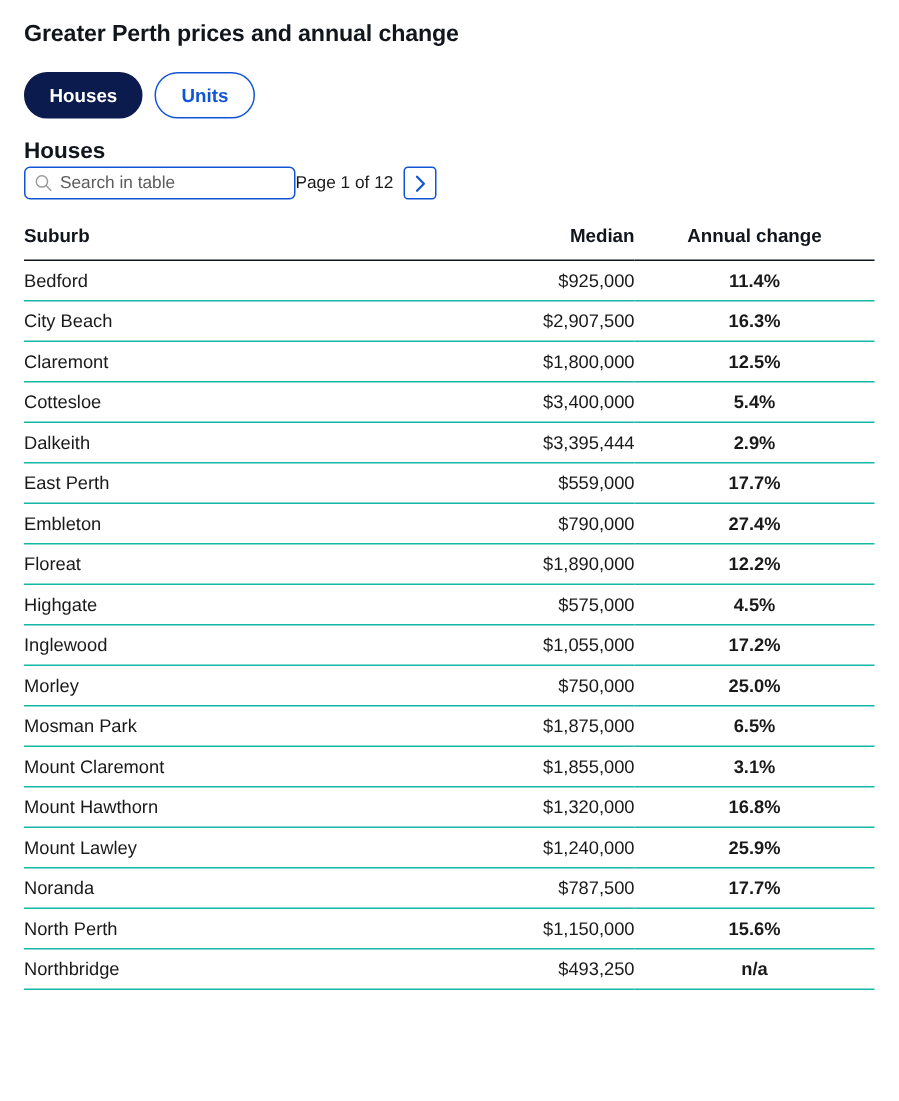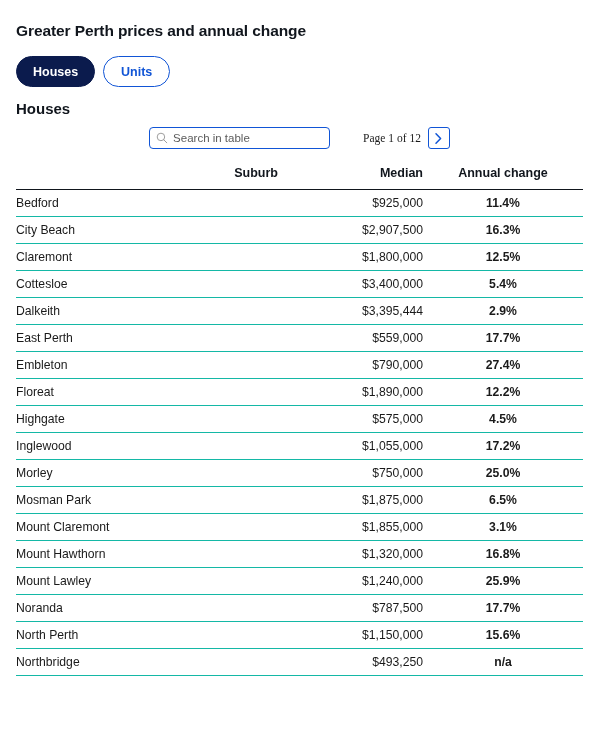--- a/index.html
+++ b/index.html
@@ -12,21 +12,21 @@
     height: 734px;
     font-family: "Liberation Sans", sans-serif;
     color: #1a1a1a;
     overflow: hidden;
   }
   .page {
     width: 599px;
     height: 734px;
     position: relative;
     box-sizing: border-box;
-    padding: 12px 16px;
+    padding: 4px 16px;
     border-radius: 9px;
   }
   .page-title {
     font-size: 15.5px;
     font-weight: bold;
     color: #11161d;
     letter-spacing: -0.1px;
     margin: 0;
     padding-top: 9px;
     line-height: 20px;
@@ -65,23 +65,21 @@
     font-size: 15px;
     font-weight: bold;
     color: #11161d;
     margin: 0;
     padding-top: 12px;
     line-height: 20px;
   }
   .tools-row {
     display: flex;
     align-items: center;
-    justify-content: center;
-    margin-top: 8px;
-    gap: 33px;
+    justify-content: flex-start;
   }
   .search-box {
     position: relative;
     width: 181px;
     height: 22px;
     border: 1.3px solid #1155d6;
     border-radius: 4px;
     box-sizing: border-box;
     display: flex;
     align-items: center;
@@ -111,21 +109,20 @@
   }
   .pager {
     display: flex;
     align-items: center;
     gap: 7px;
   }
   .pager-label {
     font-size: 11.5px;
     color: #1a1a1a;
     white-space: nowrap;
-    font-family: Liberation Serif, serif;
   }
   .pager-next {
     width: 22px;
     height: 22px;
     border: 1.3px solid #1155d6;
     border-radius: 3px;
     background: #fff;
     display: flex;
     align-items: center;
     justify-content: center;
@@ -143,21 +140,21 @@
     table-layout: fixed;
   }
   table.data-table th {
     font-size: 12.5px;
     font-weight: bold;
     color: #11161d;
     padding: 0 0 9px 0;
     border-bottom: 1.6px solid #11161d;
     vertical-align: bottom;
   }
-  .col-suburb  { width: 262px; text-align: right; }
+  .col-suburb  { width: 262px; text-align: left; }
   .col-median  { width: 145px; text-align: right; }
   .col-change  { width: 160px; text-align: center; }
   table.data-table td {
     font-size: 12.2px;
     color: #1a1a1a;
     height: 26px;
     padding: 0;
     border-bottom: 1px solid #14b8a6;
     vertical-align: middle;
   }

